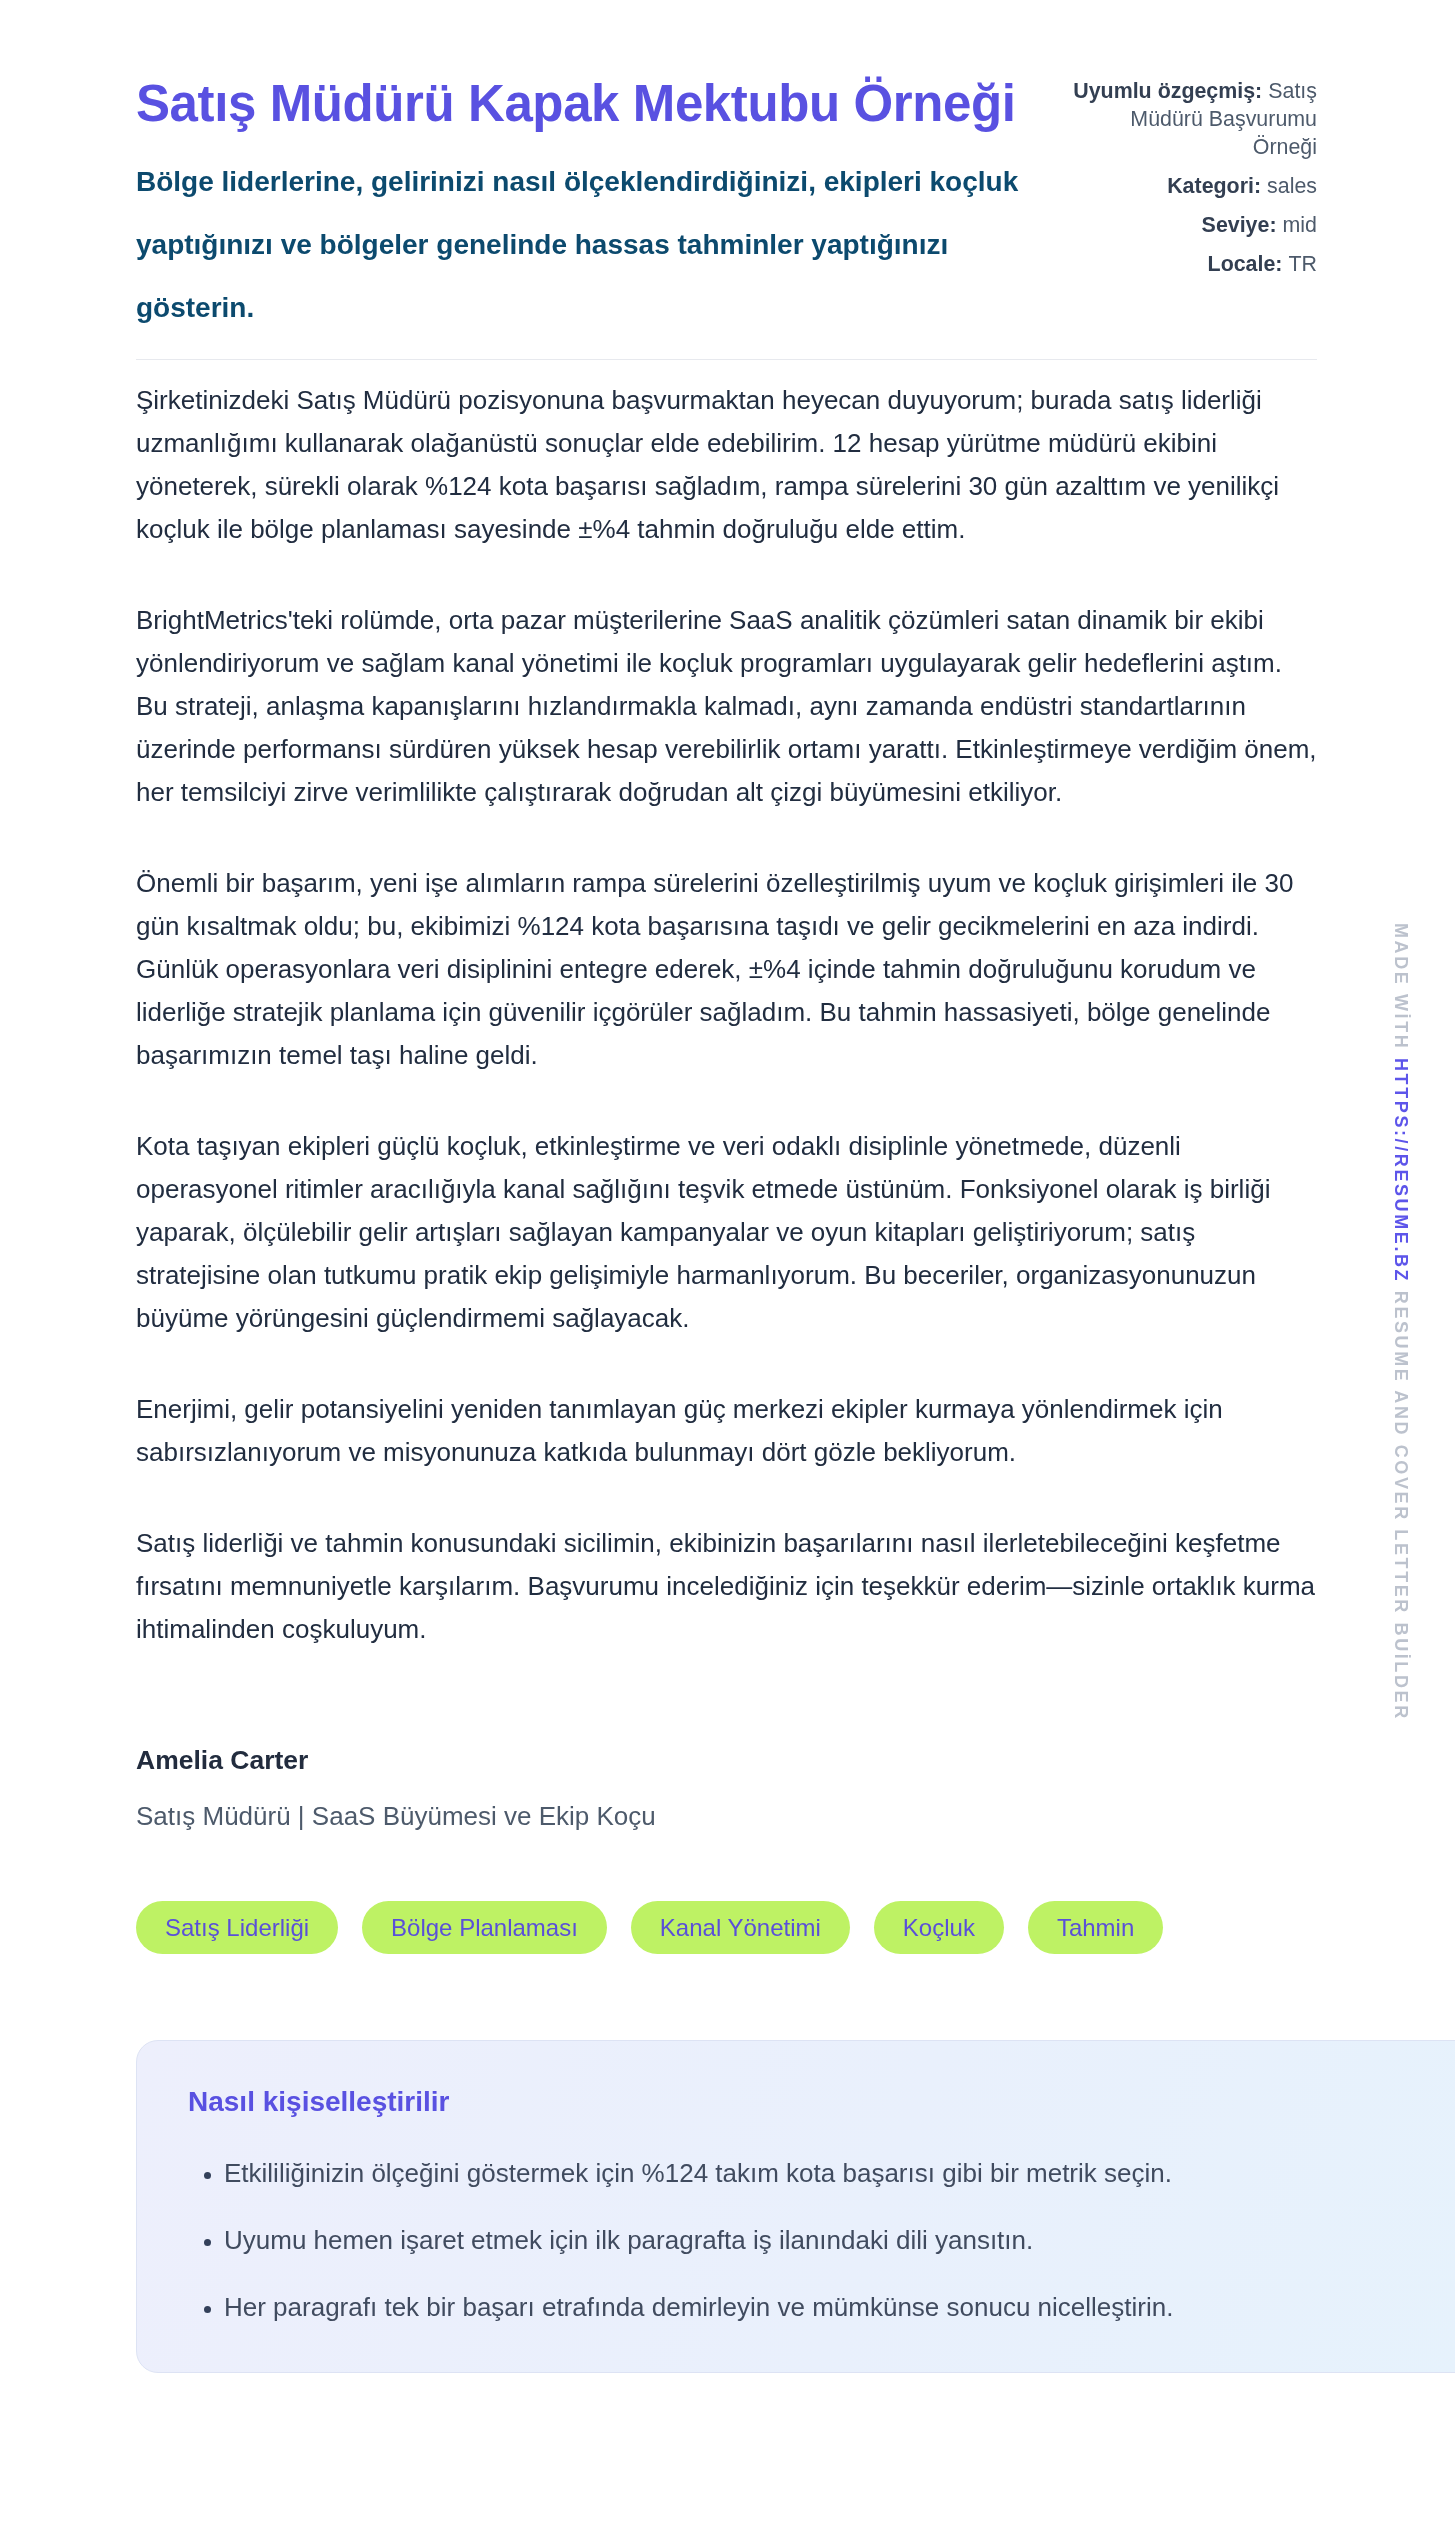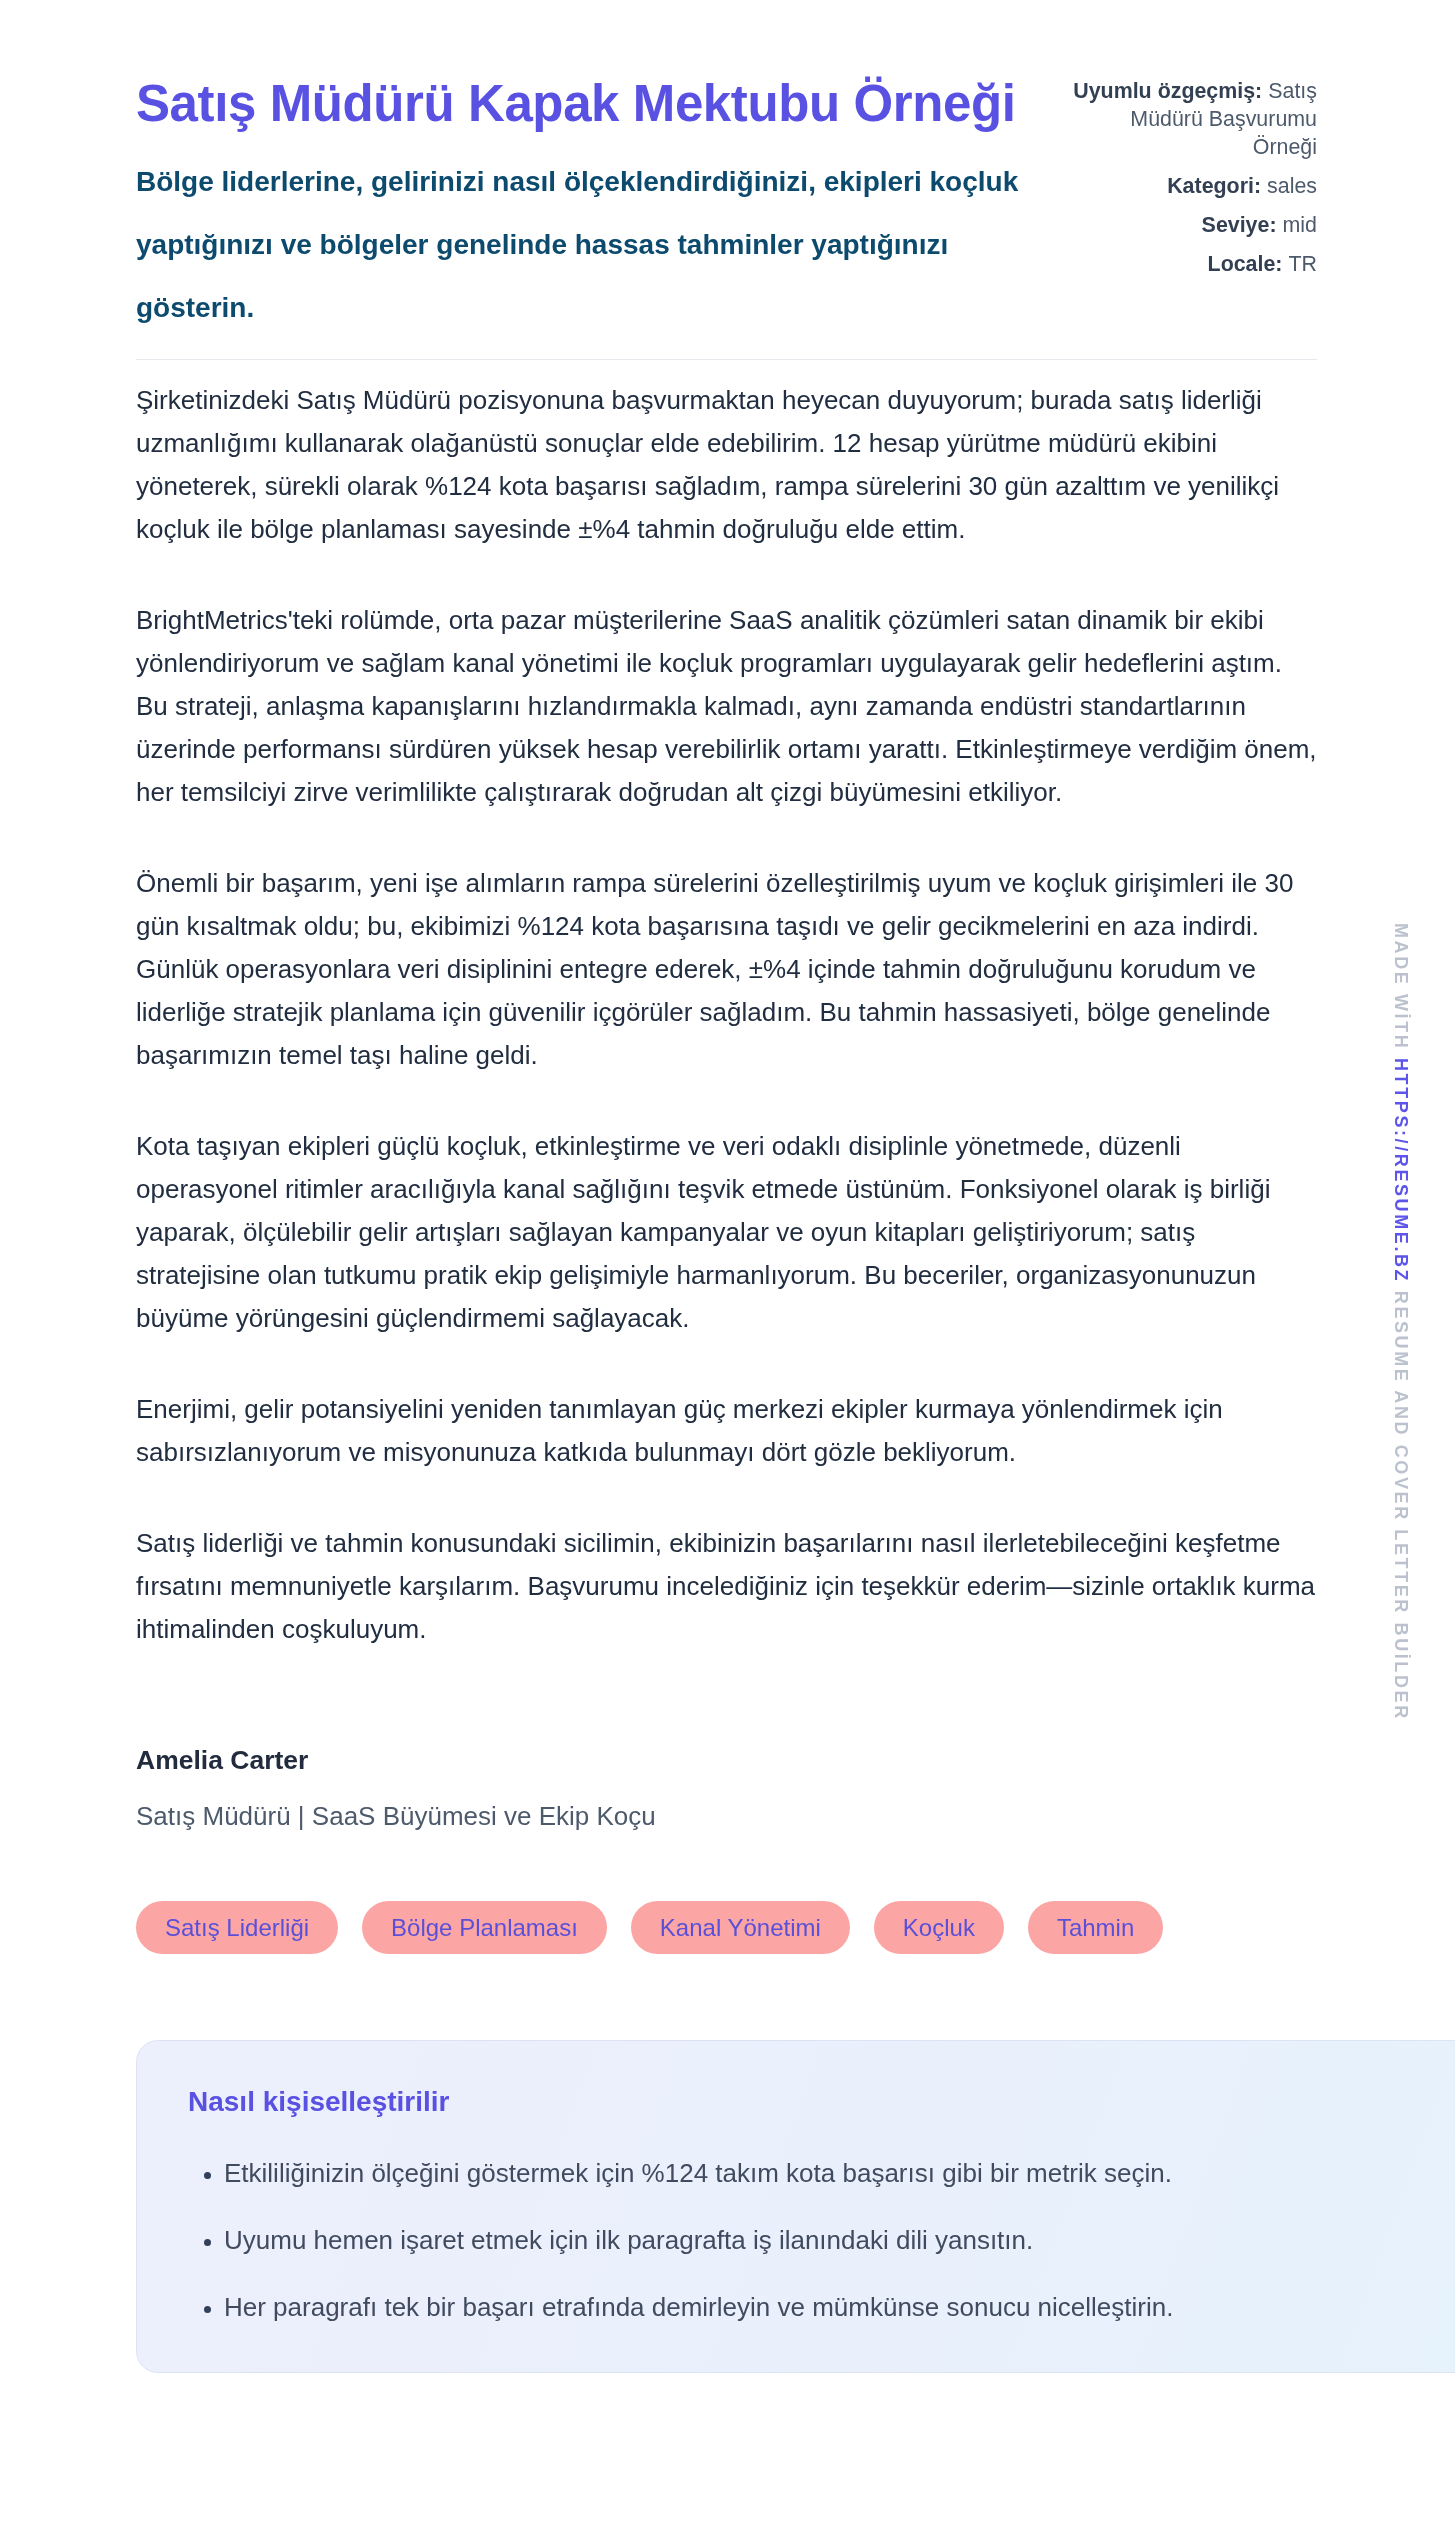--- a/index.html
+++ b/index.html
@@ -41,21 +41,21 @@
     margin:0 0 48px 0;font-size:26px;line-height:43px;color:#212d40;
   }
   .letter p.first{margin-top:19px;}
   
   .sig-name{margin-top:92px;font-size:26.5px;font-weight:700;color:#222c3e;line-height:34px;}
   .sig-title{margin-top:22px;font-size:26px;color:#4d5a6b;line-height:34px;}
   
   .tags{margin-top:68px;display:flex;gap:24px;flex-wrap:wrap;}
   .tag{
     display:inline-flex;align-items:center;
-    background:#fca5a5;color:#5a50d8;
+    background:#bef264;color:#5a50d8;
     font-size:24px;font-weight:500;line-height:1;
     padding:14.6px 29px;border-radius:855px;white-space:nowrap;
   }
   
   .tips{
     margin-top:86px;width:1344px;box-sizing:border-box;
     background:linear-gradient(110deg,#edeffc 0%,#e9f0fc 55%,#e6f2fc 100%);
     border:1.7px solid #dde3f4;border-radius:22px;
     padding:43px 51px 46px 51px;
   }

